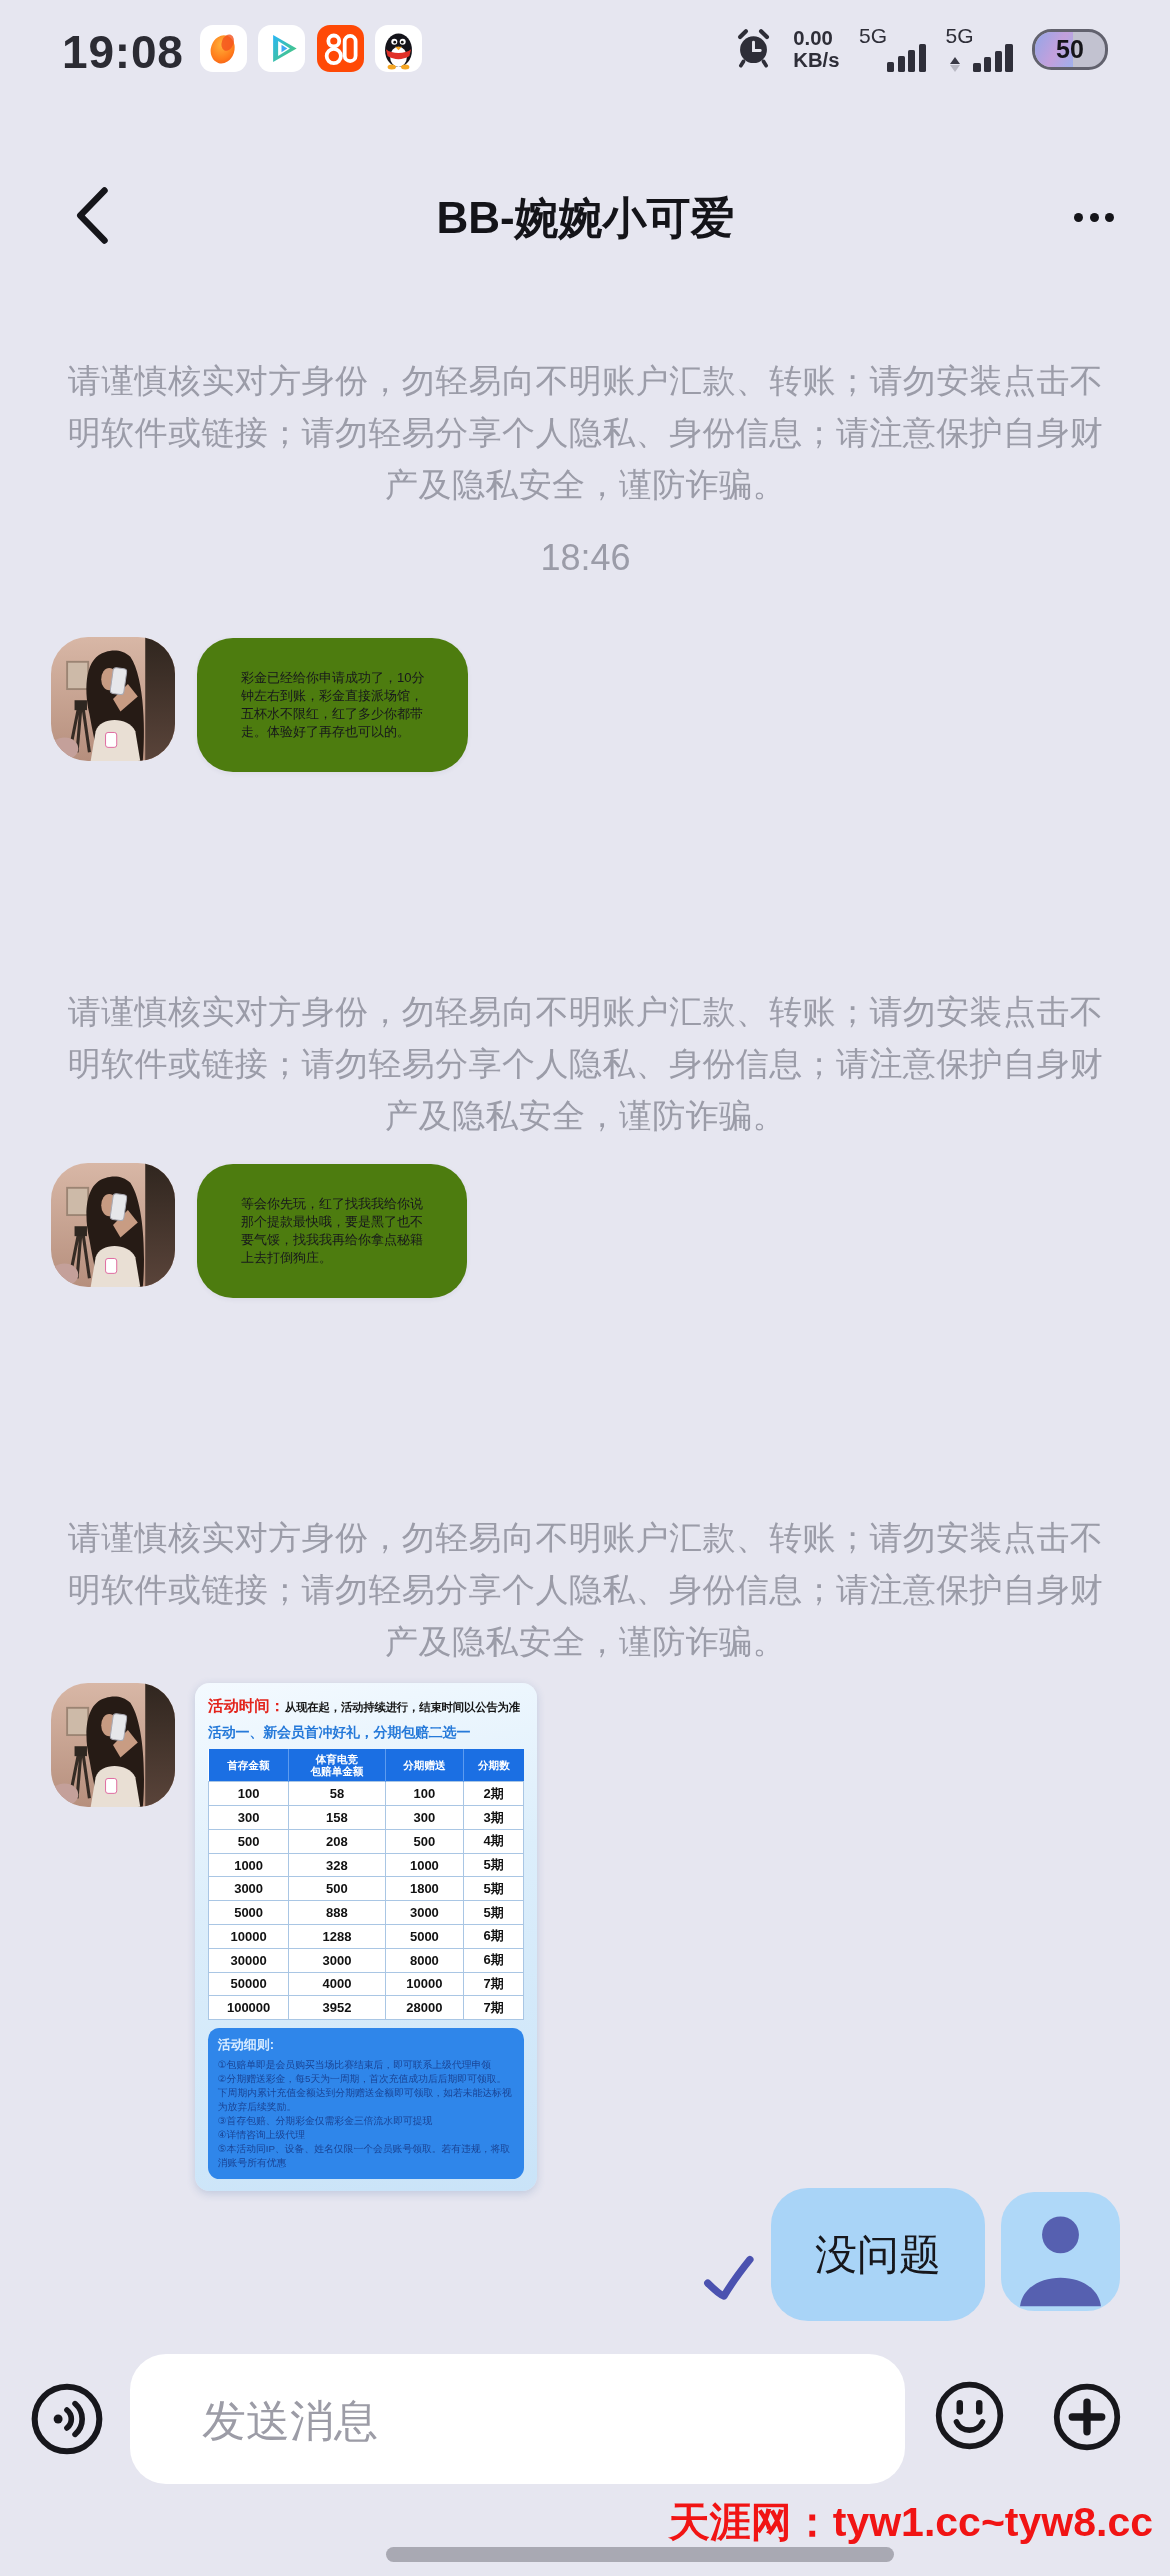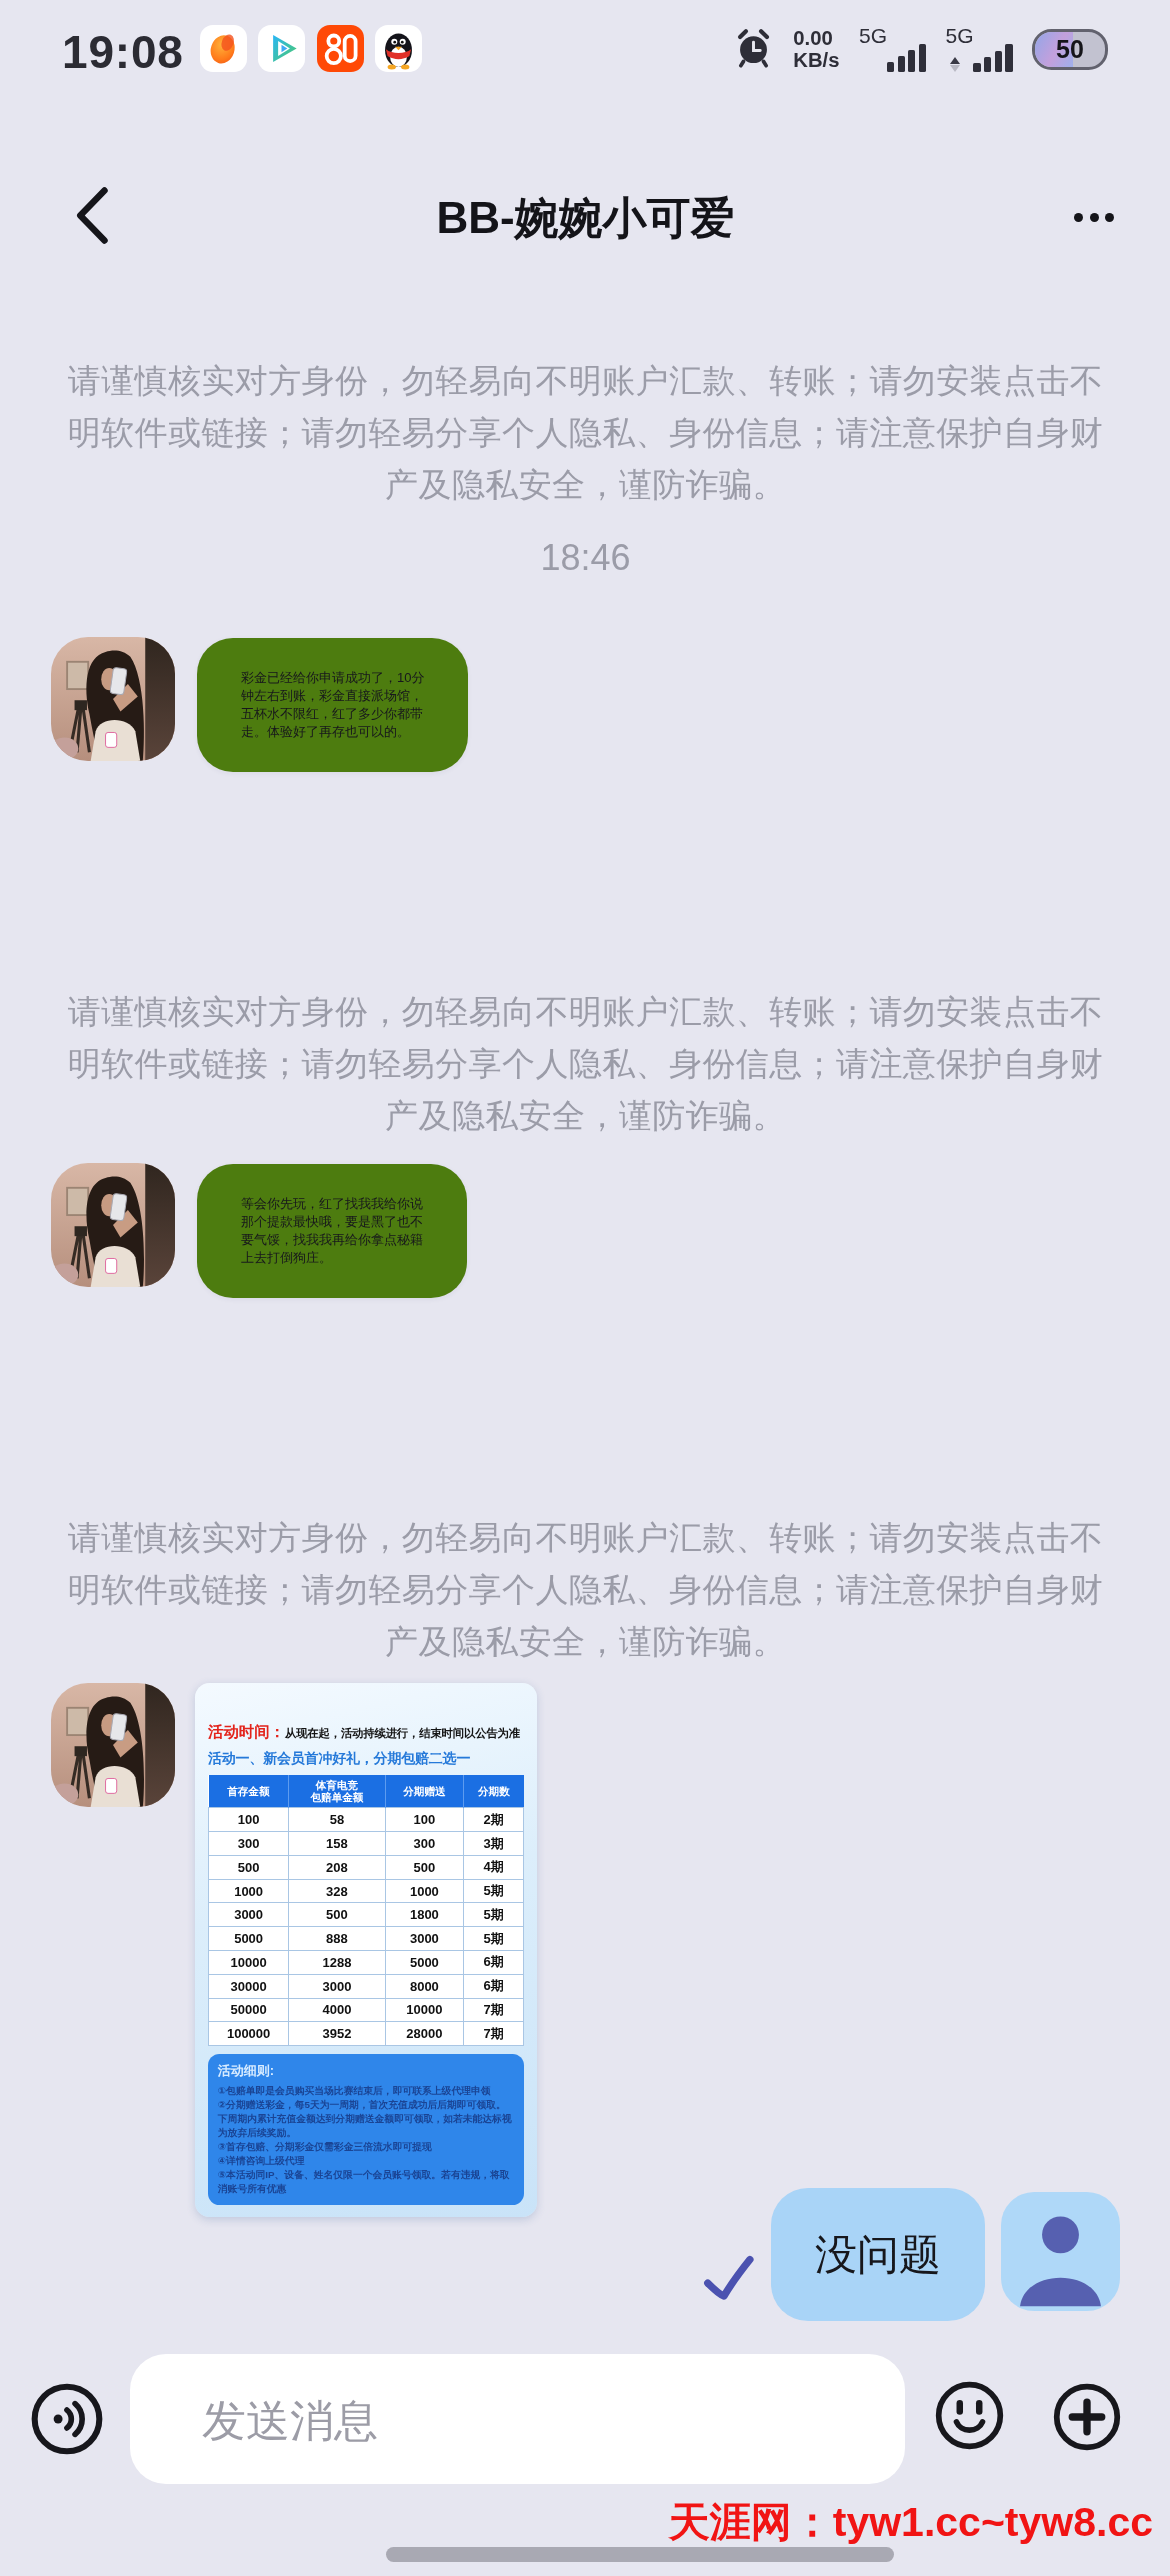--- a/index.html
+++ b/index.html
@@ -38,32 +38,32 @@
   
   .notice{position:absolute;left:57px;right:57px;text-align:center;font-size:33px;line-height:52px;color:#9B9CA8;letter-spacing:0.4px;}
   .stamp{position:absolute;left:0;right:0;text-align:center;font-size:36px;color:#9B9CA8;}
   .avatar{position:absolute;width:124px;height:124px;border-radius:37px;overflow:hidden;cursor:pointer;}
   .bubble-in{position:absolute;left:197px;background:#4d7c0f;border-radius:36px;padding:31px 44px;box-shadow:0 1.6px 4.9px rgba(40,40,80,.05);}
 
   
   .promo-card{position:absolute;left:195px;top:1683px;width:342px;border-radius:14.6px;
     background:linear-gradient(168deg,#F4FAFF 0%,#DCEEFB 40%,#C9E3F8 100%);
     padding:13px 13px 11.4px;box-shadow:0 2.4px 8.1px rgba(50,90,150,.20);cursor:pointer;}
-  .promo-line1{white-space:nowrap;font-weight:700;margin-top:26px;}
+  .promo-line1{white-space:nowrap;font-weight:700;}
   .promo-red{color:#E3231B;font-size:15.4px;}
   .promo-black{color:#141414;font-size:11.4px;letter-spacing:-0.2px;}
   .promo-sub{margin:6.5px 0 7.3px;color:#2579D9;font-size:14px;font-weight:700;letter-spacing:-0.2px;white-space:nowrap;}
   .promo-table{width:100%;border-collapse:collapse;background:#fff;}
   .promo-table th{background:#1B6FE3;color:#fff;font-size:10.6px;font-weight:700;padding:4.1px 1.6px;
     border-left:0.8px solid #5D9BEF;white-space:pre-line;line-height:1.15;text-align:center;vertical-align:middle;}
   .promo-table th:first-child{border-left:none;}
   .promo-table td{border:0.8px solid #A9C6E4;text-align:center;font-size:13px;font-weight:700;color:#111;padding:2.4px 1.6px;}
   .promo-rules{margin-top:8.1px;background:#2F86EA;border-radius:11.4px;padding:8.1px 9.8px 9.8px;}
   .rules-title{color:#D8ECFF;font-size:13px;font-weight:800;margin-bottom:3.3px;}
-  .rules-list div{color:#1A4494;font-size:9.8px;line-height:14px;font-weight:700;}
+  .rules-list div{color:#1A4494;font-size:9.8px;line-height:14px;font-weight:400;}
 
   
   .check-icon{position:absolute;left:698px;top:2249px;width:60px;height:60px;}
   .bubble-out{position:absolute;left:771px;top:2188px;height:133px;background:#A9D4F7;border-radius:37px;
     display:flex;align-items:center;padding:0 44px;font-size:42px;color:#17171C;white-space:nowrap;cursor:pointer;}
   .avatar-out{position:absolute;left:1001px;top:2192px;width:119px;height:119px;border-radius:33px;background:#AFD8F8;overflow:hidden;cursor:pointer;}
 
   
   .voice-btn{position:absolute;left:29px;top:2381px;width:76px;height:76px;cursor:pointer;}
   .composer-field{position:absolute;left:130px;top:2354px;width:775px;height:130px;background:#FFFFFF;border-radius:36px;}

